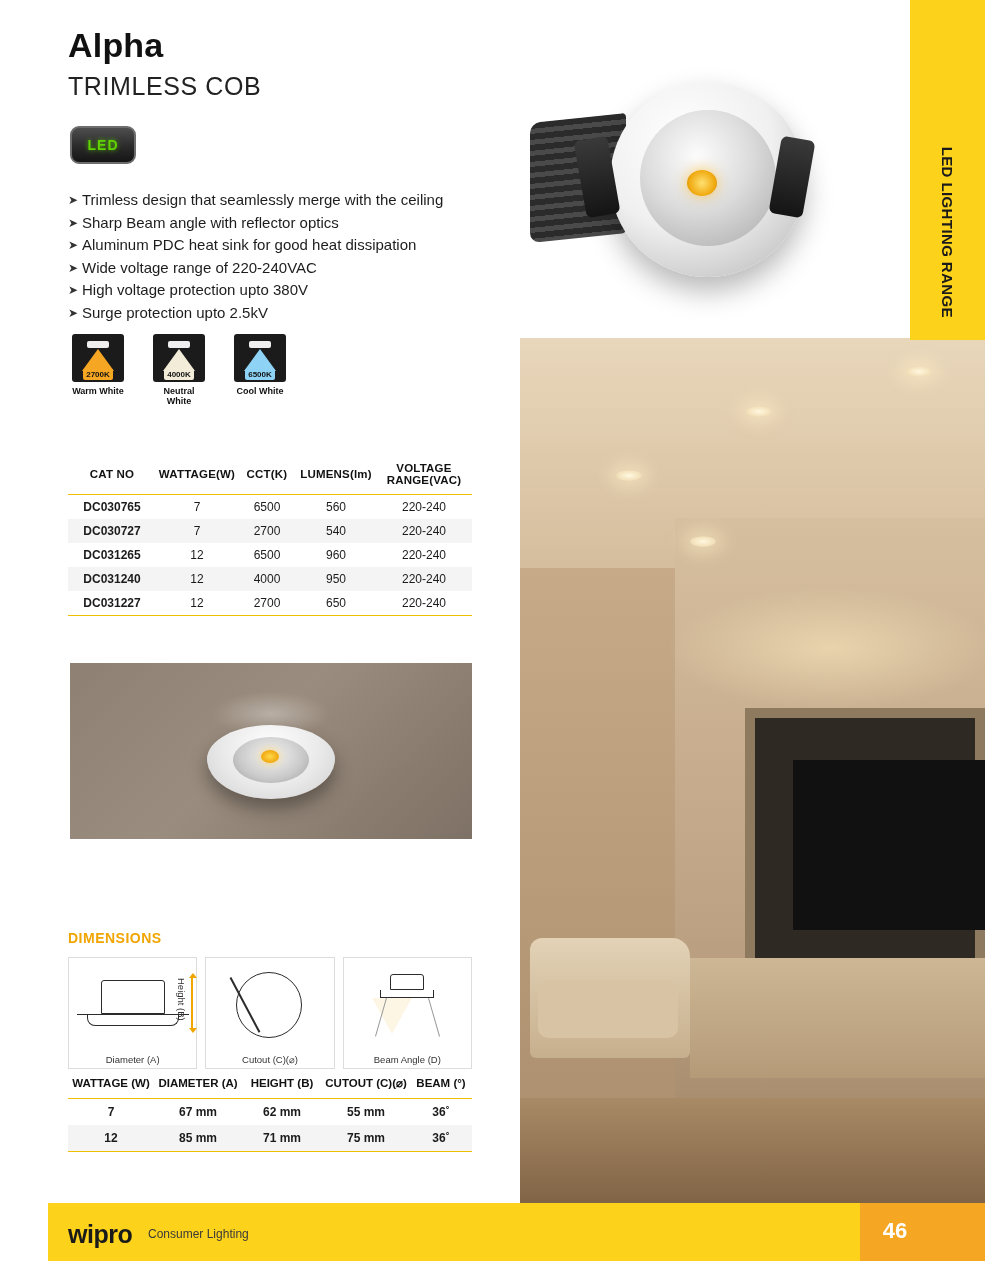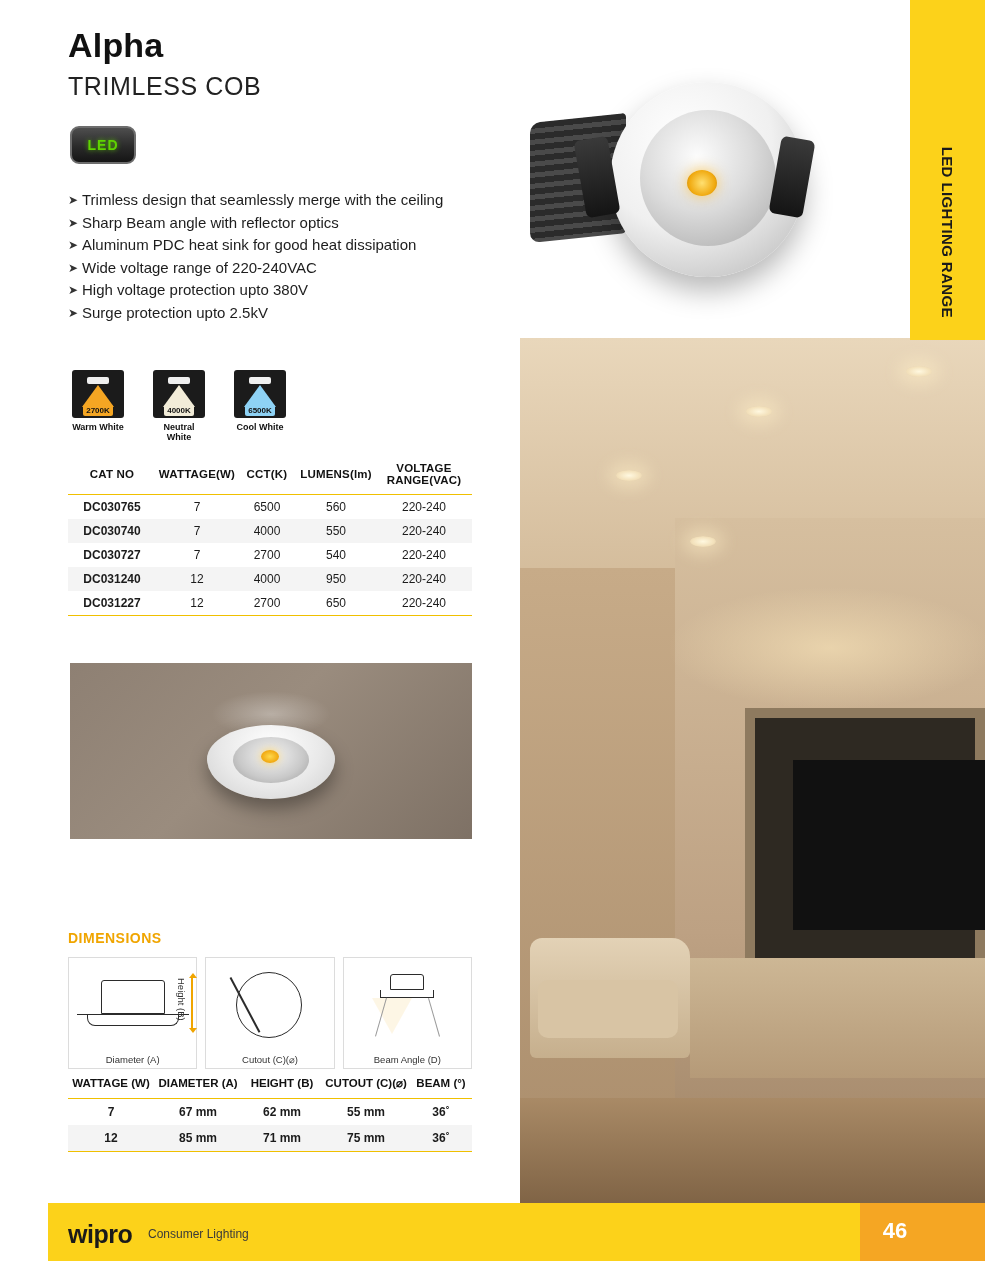--- a/index.html
+++ b/index.html
@@ -60,21 +60,21 @@
     color: #333; font-size: 12px; width: 14px; flex: 0 0 14px;
     line-height: 16px;
   }
   .feature .ftxt {
     font-size: 15px; color: #1d1d1d; line-height: 16px;
     font-family: "Liberation Sans Narrow", "Liberation Sans", sans-serif;
   }
 
   
   .cct-row { position: absolute; left: 70px; top: 334px; display: flex; gap: 25px; }
-  .cct { width: 56px; text-align: center; margin-top: 36px; }
+  .cct { width: 56px; text-align: center; }
   .cct .icon {
     position: relative; width: 52px; height: 48px; margin: 0 auto;
     background: #1b1b1b; border-radius: 3px; overflow: hidden;
   }
   .cct .cone {
     position: absolute; bottom: 11px; left: 50%; transform: translateX(-50%);
     width: 0; height: 0;
     border-left: 16px solid transparent;
     border-right: 16px solid transparent;
     border-bottom: 22px solid #f5a623;
@@ -467,31 +467,31 @@
       </thead>
       <tbody>
         <tr>
           <td class="cat">DC030765</td>
           <td>7</td>
           <td>6500</td>
           <td>560</td>
           <td>220-240</td>
         </tr>
         <tr>
-          <td class="cat">DC030740</td>
-          <td>7</td>
-          <td>4000</td>
-          <td>550</td>
-          <td>220-240</td>
-        </tr>
-        <tr>
           <td class="cat">DC030727</td>
           <td>7</td>
           <td>2700</td>
           <td>540</td>
+          <td>220-240</td>
+        </tr>
+        <tr>
+          <td class="cat">DC031265</td>
+          <td>12</td>
+          <td>6500</td>
+          <td>960</td>
           <td>220-240</td>
         </tr>
         <tr>
           <td class="cat">DC031240</td>
           <td>12</td>
           <td>4000</td>
           <td>950</td>
           <td>220-240</td>
         </tr>
         <tr>

